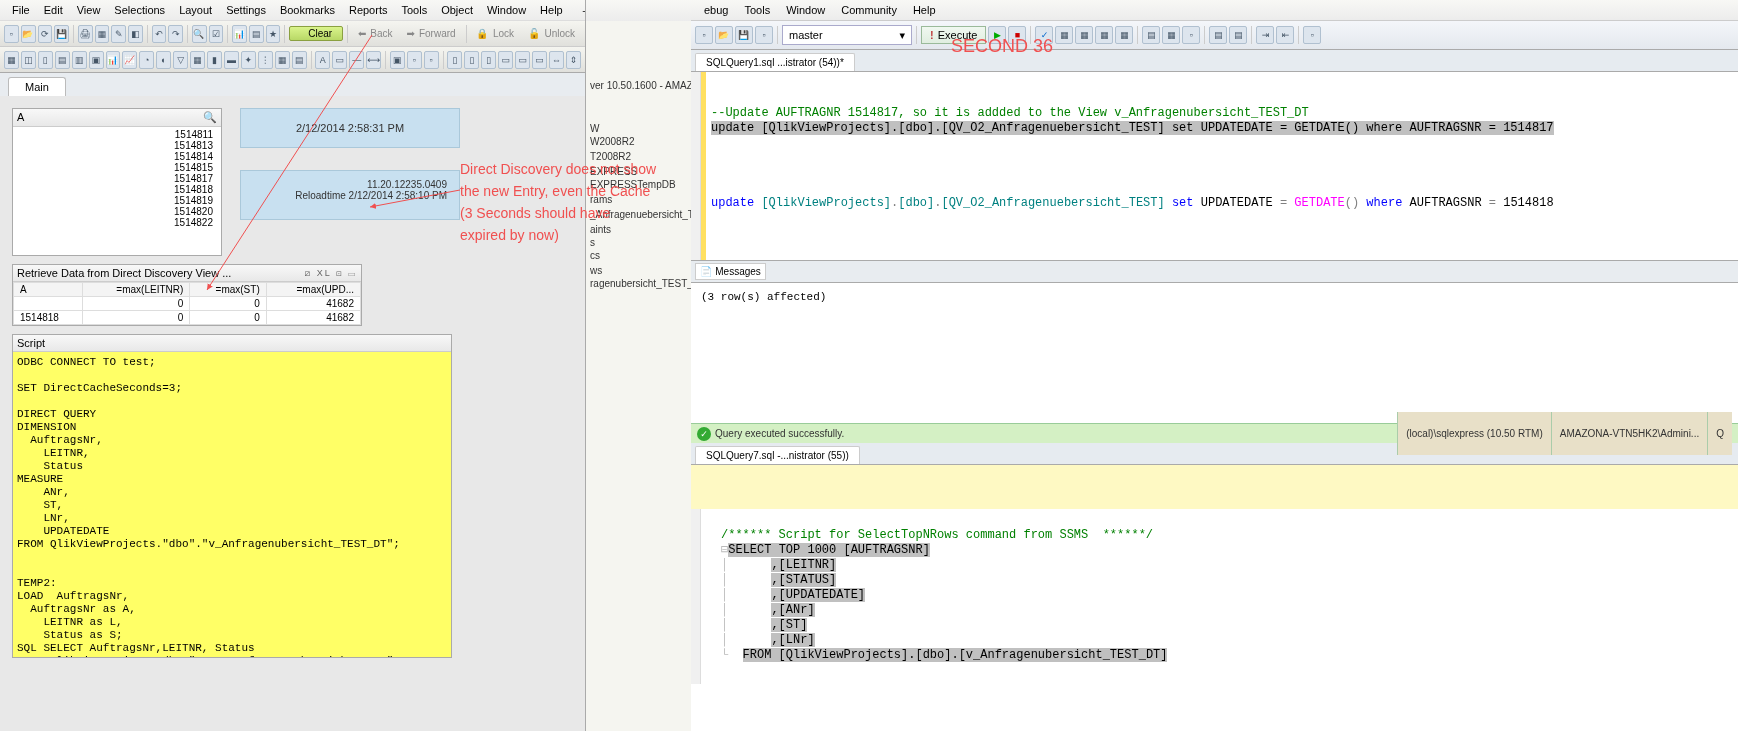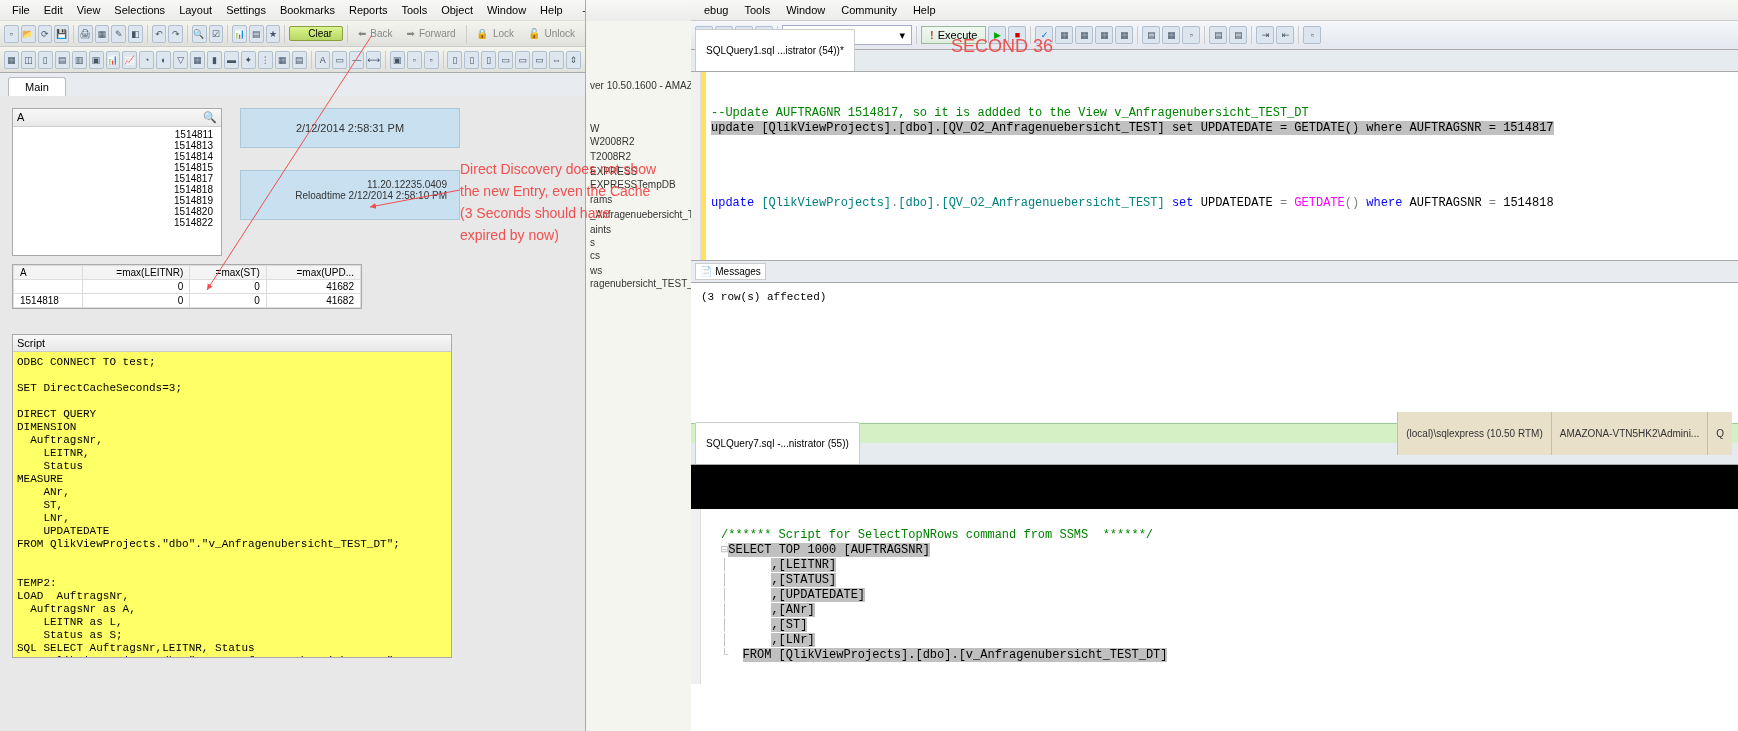--- a/index.html
+++ b/index.html
@@ -1,19 +1,19 @@
 <!DOCTYPE html>
 <html><head>
 <meta charset="utf-8">
 <style>
 * { margin:0; padding:0; box-sizing:border-box; }
 body { font-family: Tahoma, Arial, sans-serif; font-size:11px; background:#fff; overflow:hidden; width:1738px; height:731px; position:relative; }
 .pane-left { position:absolute; left:0; top:0; width:585px; height:731px; background:#e8ecf0; }
 .pane-mid { position:absolute; left:585px; top:0; width:106px; height:731px; background:#f5f5f0; border-left:1px solid #aaa; }
-.pane-right { position:absolute; left:691px; top:0; width:1047px; height:598px; background:#000000; }
+.pane-right { position:absolute; left:691px; top:0; width:1047px; height:598px; background:#fef9c3; }
 
 
 .qv-menu { background:linear-gradient(#f8f8f5,#ececec); height:21px; display:flex; gap:2px; align-items:center; padding:0 6px; font-size:11px; border-bottom:1px solid #ddd; }
 .qv-menu span { padding:1px 6px; cursor:default; }
 .qv-win-ctrl { margin-left:auto; display:flex; gap:2px; }
 .qv-win-ctrl span { width:14px; text-align:center; font-family:Arial; }
 
 .qv-toolbar { background:linear-gradient(#f5f5f0,#e0e0dc); height:26px; display:flex; gap:2px; align-items:center; padding:0 4px; border-bottom:1px solid #ccc; }
 .tb-ico { width:18px; height:18px; background:#dde5ee; border:1px solid #b0c0d0; border-radius:2px; display:inline-flex; align-items:center; justify-content:center; font-size:9px; color:#456; }
 .tb-sep { width:1px; height:18px; background:#ccc; margin:0 2px; }
@@ -58,21 +58,21 @@
 
 .ssms-menu { background:linear-gradient(#f8f8f5,#ececec); height:20px; display:flex; gap:2px; align-items:center; padding:0 6px; font-size:11px; }
 .ssms-menu span { padding:1px 7px; }
 .ssms-tb { background:linear-gradient(#f4f6fa,#e4e8ee); height:30px; display:flex; gap:2px; align-items:center; padding:0 4px; border-top:1px solid #ccc; border-bottom:1px solid #aaa; }
 .ssms-combo { border:1px solid #aac; background:#fff; padding:2px 6px; font-size:11px; min-width:130px; height:20px; display:flex; align-items:center; }
 .ssms-exec { border:1px solid #9aba9a; background:linear-gradient(#f0f8f0,#e0eee0); padding:2px 8px; font-size:11px; display:flex; align-items:flex-end; gap:4px; }
 .ssms-exec::before { content:"!"; color:#c04040; font-weight:bold; }
 .annot2 { position:absolute; left:260px; top:36px; color:#f05050; font-size:18px; font-weight:normal; z-index:10; }
 
 .ssms-tabrow { background:#e6ebf0; height:22px; display:flex; align-items:flex-end; padding:0 4px; border-bottom:1px solid #aaa; }
-.ssms-tab { background:#fff; border:1px solid #ccc; border-bottom:none; padding:15px 10px; font-size:10px; border-radius:2px 2px 0 0; margin-right:2px; }
+.ssms-tab { background:#fff; border:1px solid #ccc; border-bottom:none; padding:3px 10px; font-size:10px; border-radius:2px 2px 0 0; margin-right:2px; }
 
 .ssms-editor { background:#fff; font-family:'Courier New',monospace; font-size:12px; position:relative; }
 .ssms-margin { position:absolute; left:0; top:0; bottom:0; width:10px; background:#f0f0f0; border-right:1px solid #ddd; }
 .ssms-indic { position:absolute; left:10px; top:0; bottom:0; width:5px; background:#ffe060; }
 .ssms-code { padding:4px 0 4px 20px; line-height:15px; white-space:pre; }
 .kw { color:#0000ff; } .gray { color:#808080; } .fn { color:#ff00ff; } .cm { color:#008000; } .tl { color:#008080; }
 .hl-sel { background:#c0c0c0; }
 
 .ssms-messages-hdr { background:#e8ecf0; border-top:1px solid #aaa; border-bottom:1px solid #aaa; font-size:10px; }
 .ssms-mtab { display:inline-block; background:#fff; border:1px solid #ccc; padding:2px 4px; margin:2px 4px; }
@@ -197,20 +197,24 @@
         <div>1514820</div>
         <div>1514822</div>
       </div>
     </div>
     <div class="qv-textbox qv-text1">2/12/2014 2:58:31 PM</div>
     <div class="qv-textbox qv-text2">
       <div>11.20.12235.0409</div>
       <div>Reloadtime 2/12/2014 2:58:10 PM</div>
     </div>
     <div class="qv-table">
+      <div class="cap">
+          <span>Retrieve Data from Direct Discovery View ...</span>
+          <span class="tools">⧄ XL ⊡ ▭</span>
+        </div>
       <table>
         <tbody>
             <tr>
           <th>A</th>
           <th>=max(LEITNR)</th>
           <th>=max(ST)</th>
           <th>=max(UPD...</th>
         </tr>
         <tr>
           <td></td>

